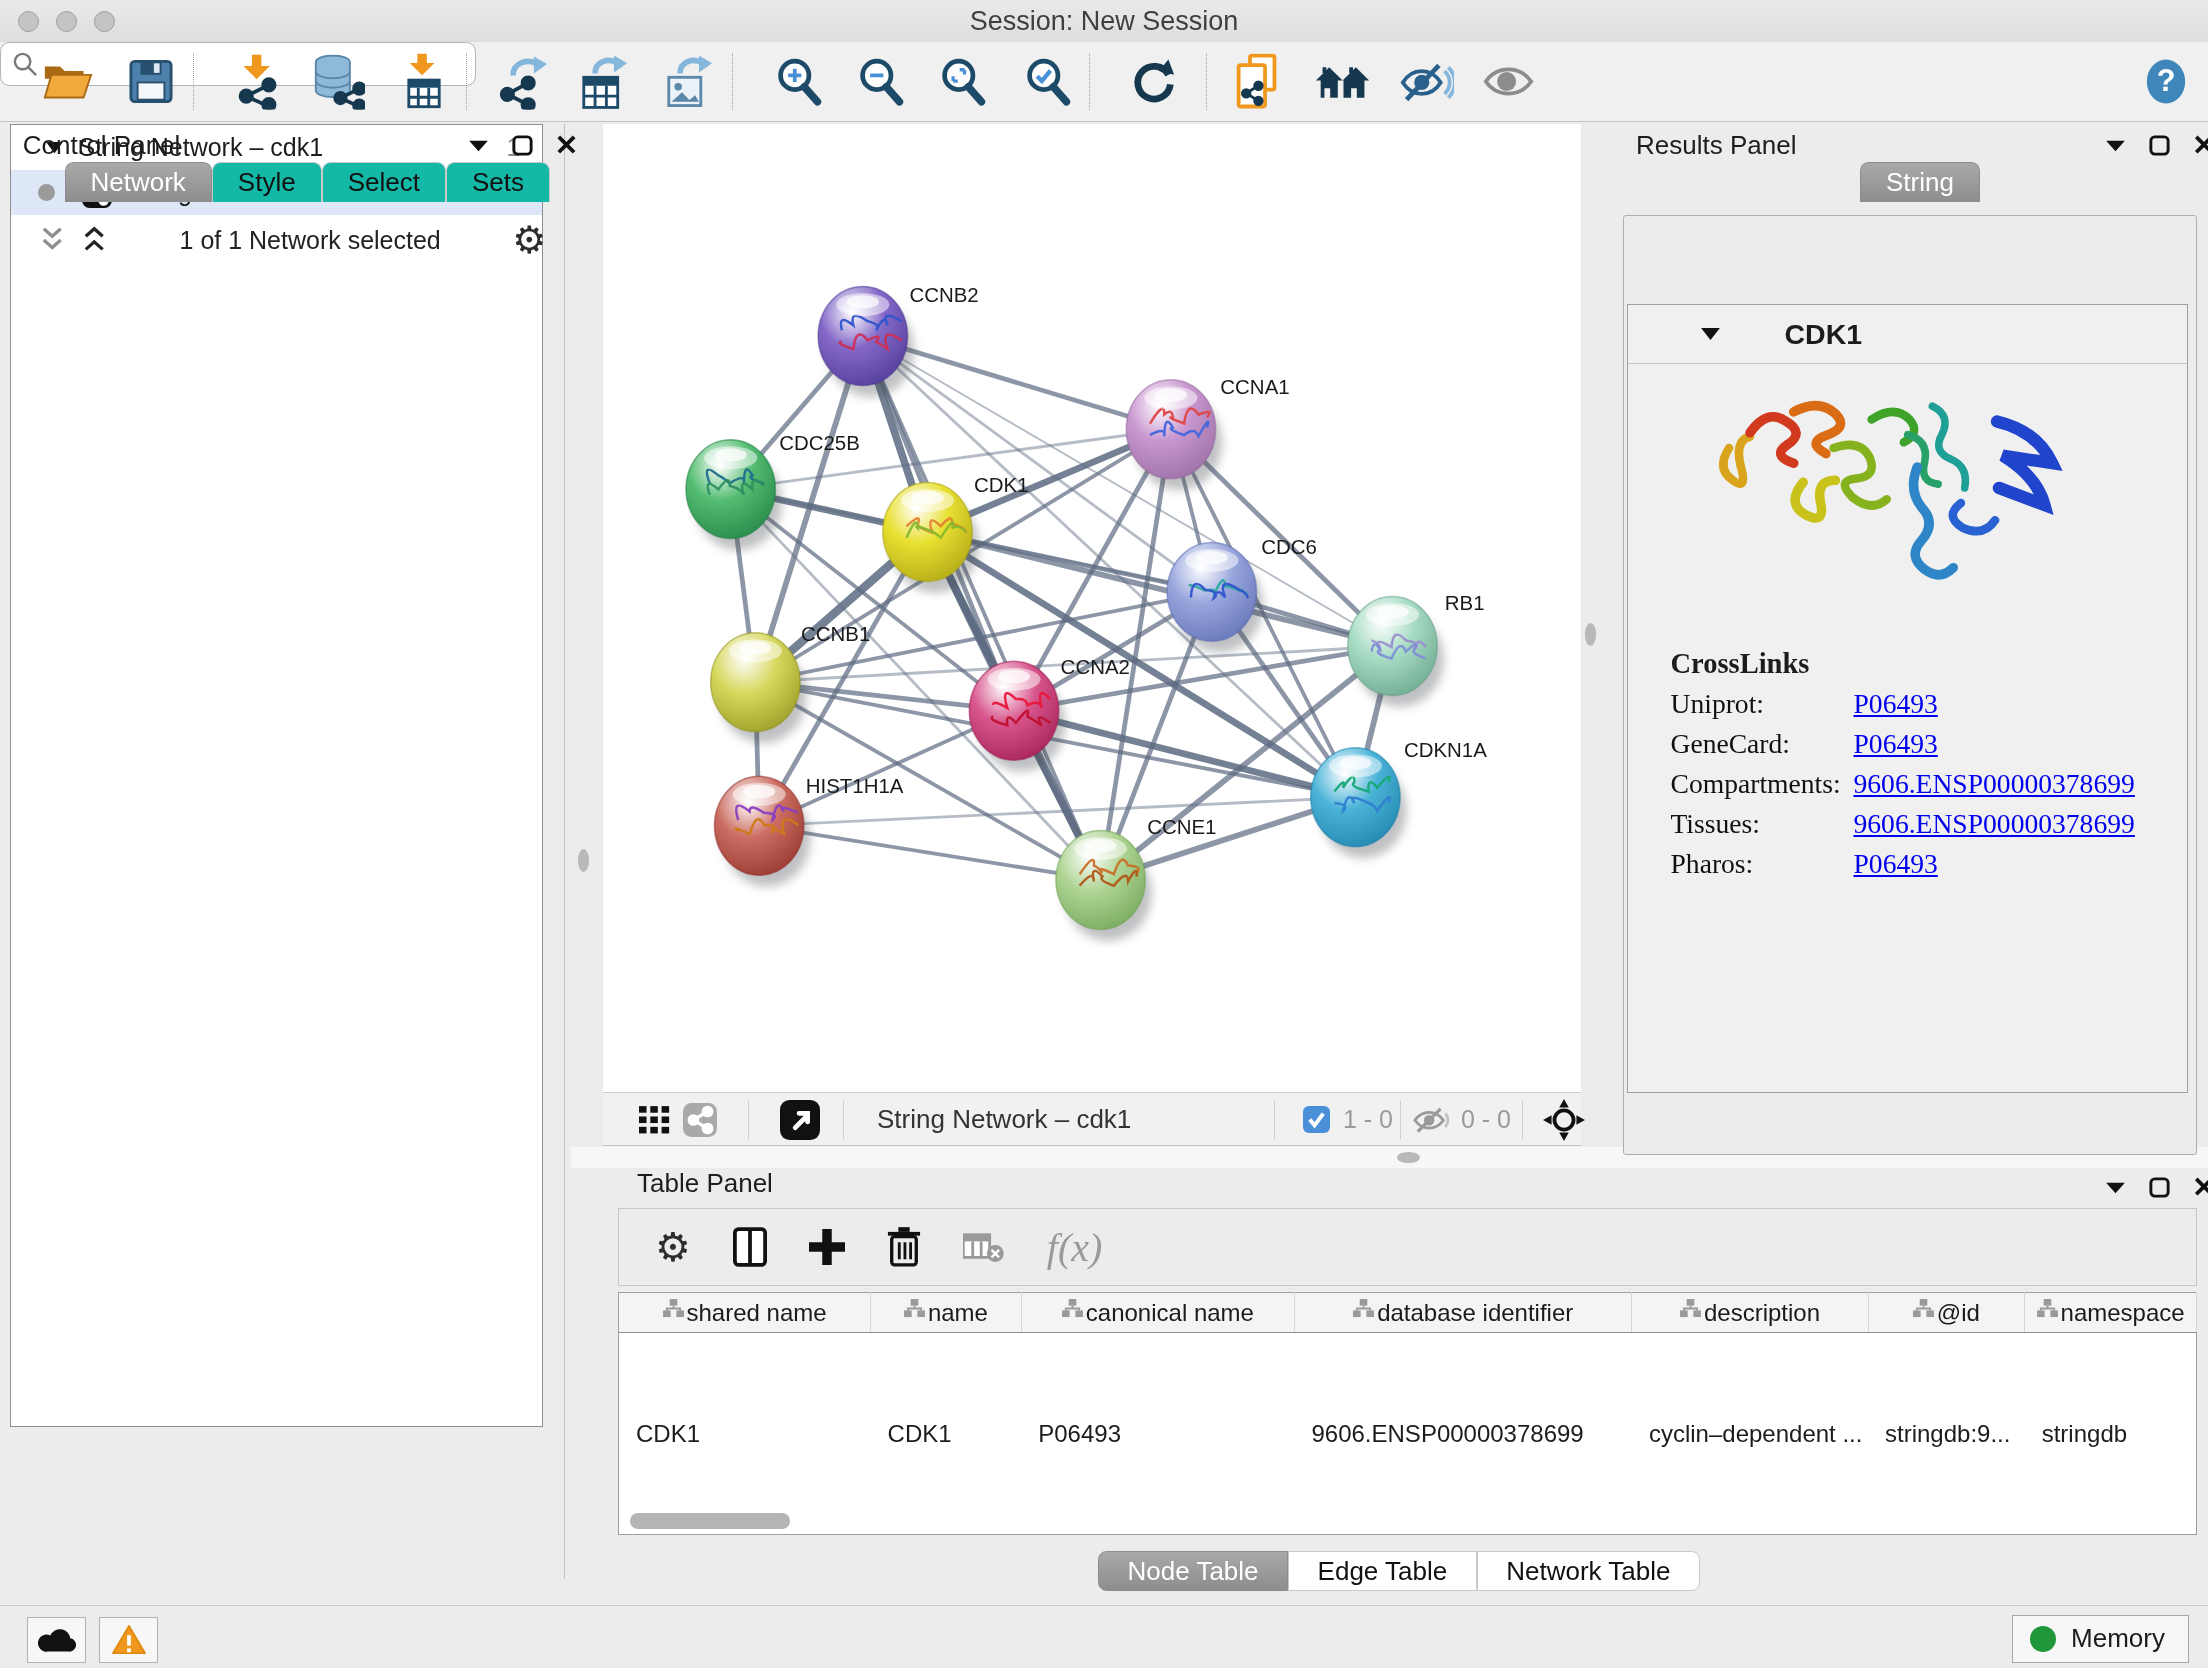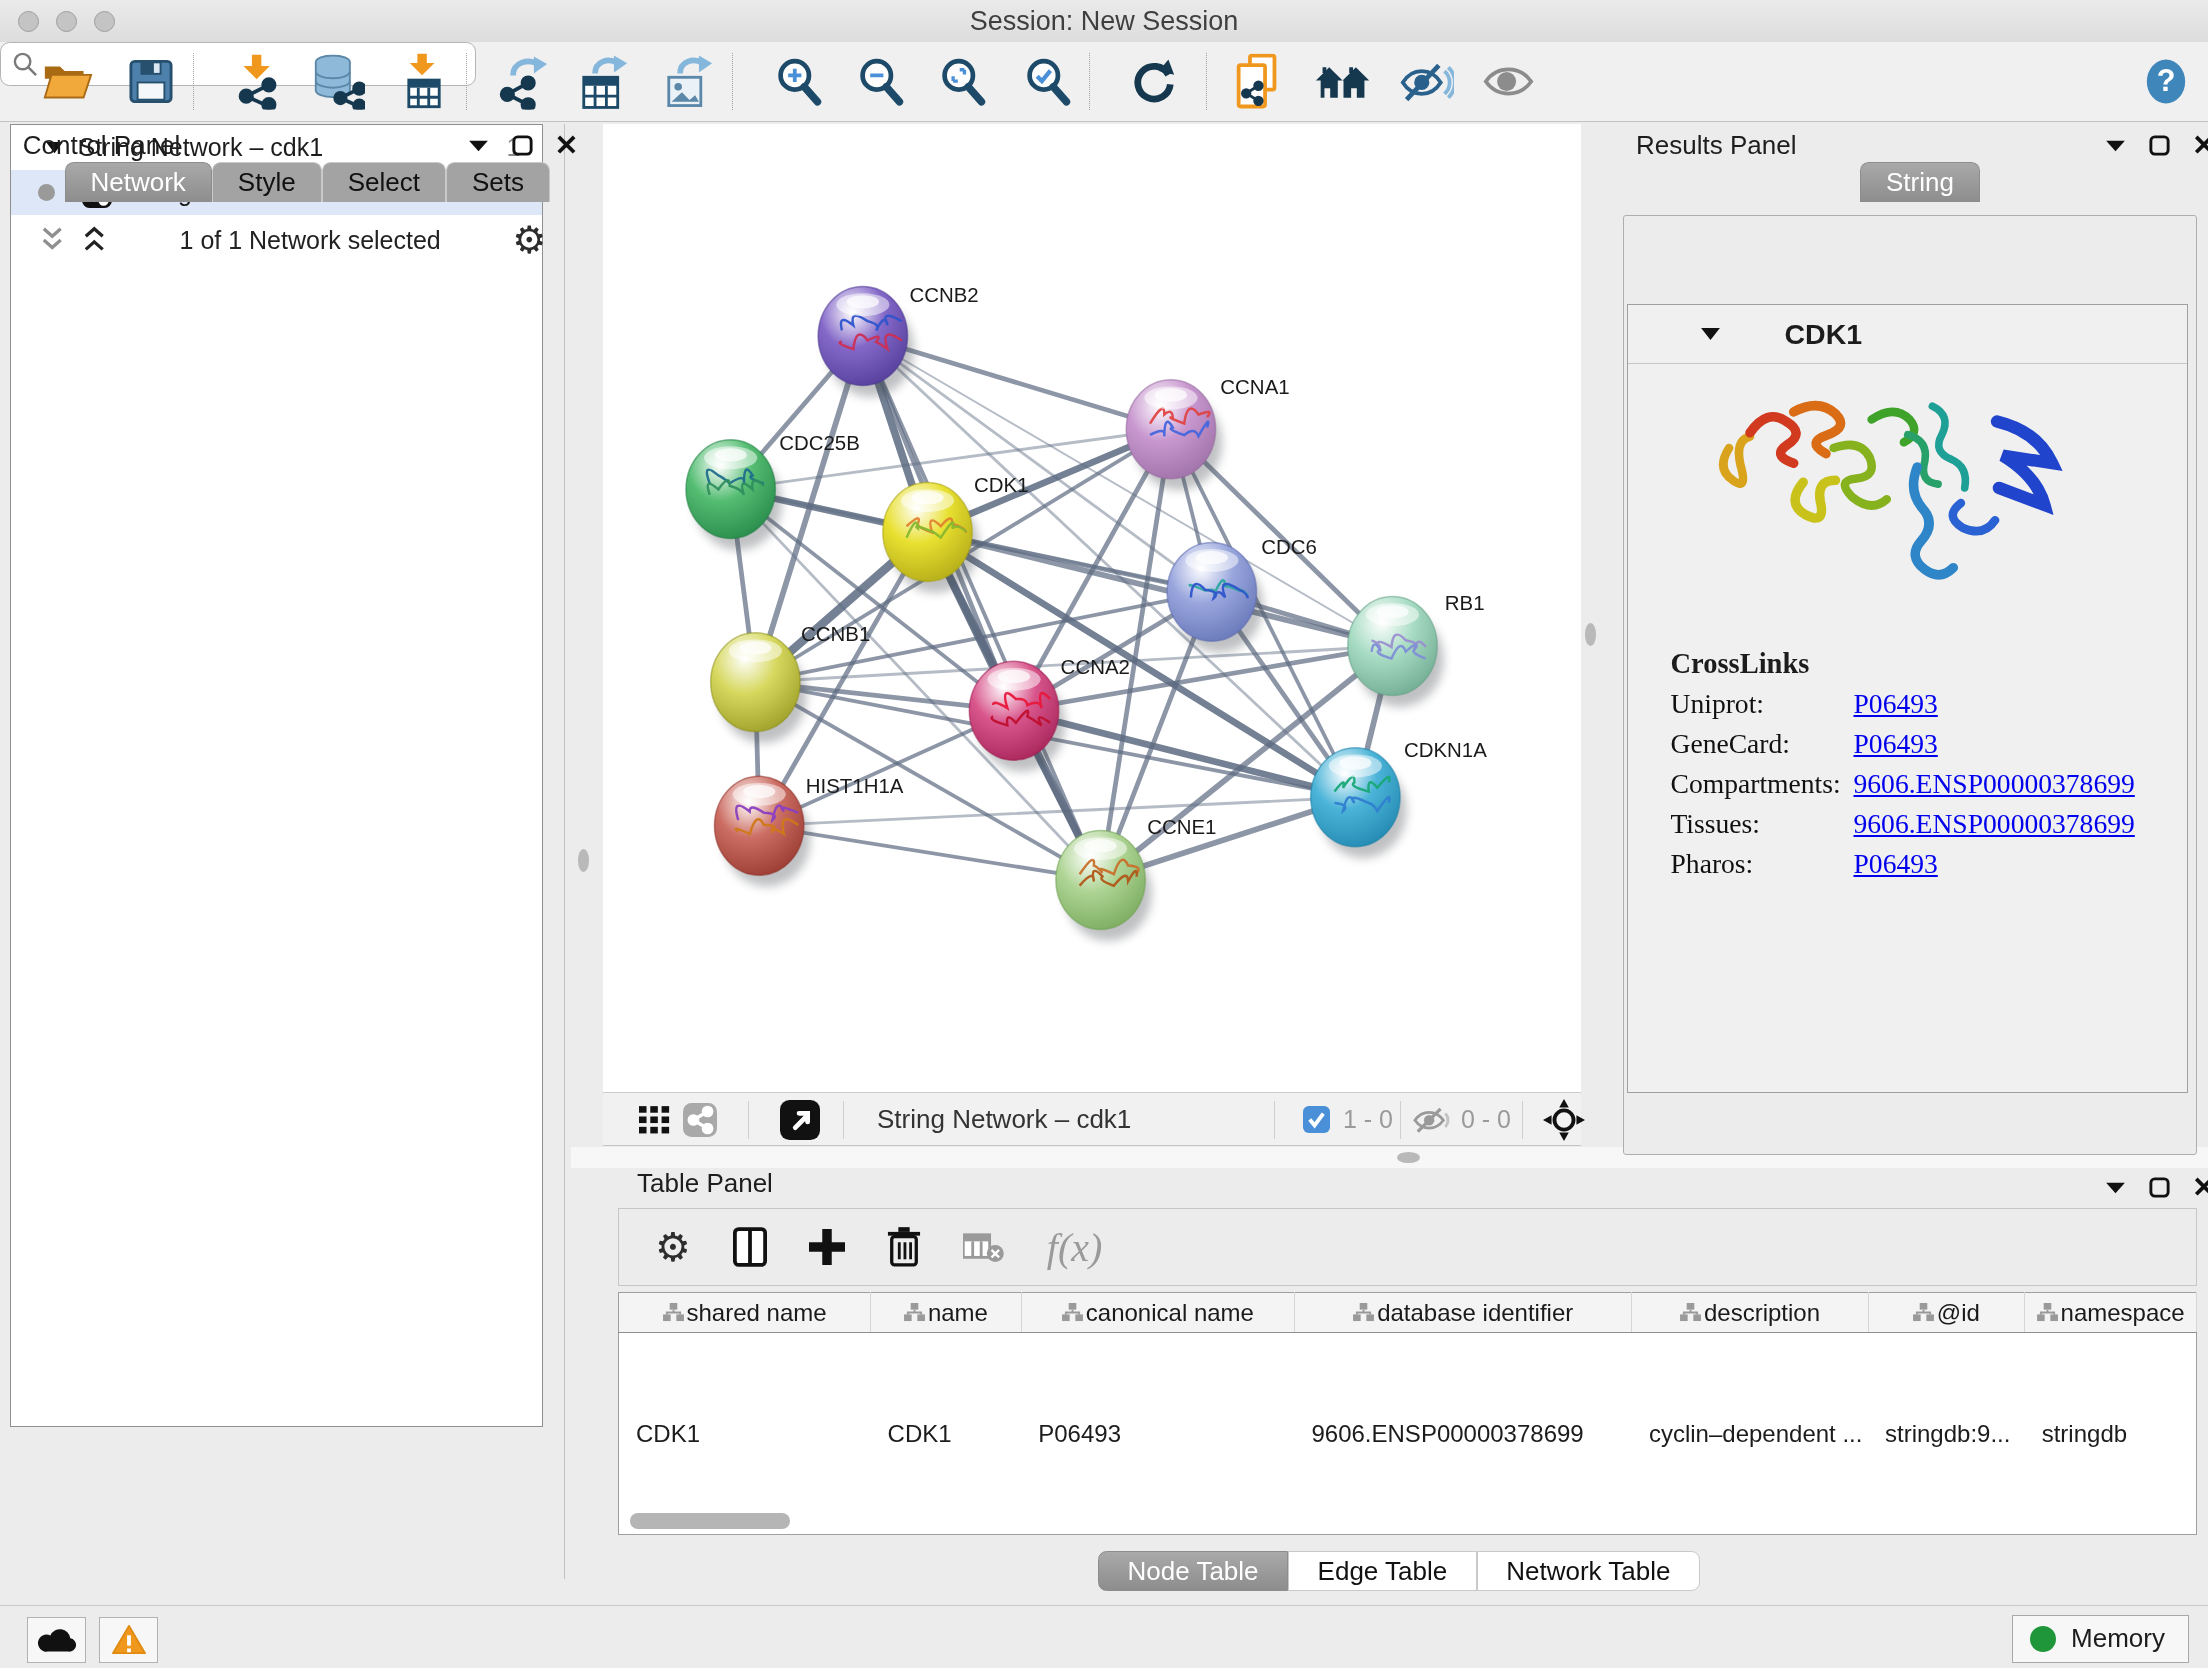--- a/index.html
+++ b/index.html
@@ -20,21 +20,21 @@
   #search-box input { border:none; outline:none; font-size:25px; width:409px; background:transparent; font-family:"Liberation Sans",sans-serif; }
 
   
   .panel-title { font-size:26px; color:#1d1d1d; }
   .pctrl { position:absolute; top:7.6px; display:flex; gap:21px; align-items:center; }
   .pctrl .x { font-size:28.5px; font-weight:bold; color:#111; line-height:27px; }
 
   
   #control-panel { left:9.5px; top:124px; width:555px; height:1455px; background:#ececec; border-right:1px solid #c2c2c2; }
   .tabrow { position:absolute; display:flex; align-items:flex-end; }
-  .tab { height:40px; padding:0 25px; display:flex; align-items:center; justify-content:center; font-size:26px; background:#a3a3a3; border:1px solid #c9c9c9; border-bottom:none; border-radius:8.6px 8.6px 0 0; color:#111; }
+  .tab { height:40px; padding:0 25px; display:flex; align-items:center; justify-content:center; font-size:26px; background:#14b8a6; border:1px solid #c9c9c9; border-bottom:none; border-radius:8.6px 8.6px 0 0; color:#111; }
   .tab.sel { background:linear-gradient(#a9a9a9,#8d8d8d); color:#fff; border-color:#8d8d8d; }
   #cp-statusrow { left:13.3px; top:95px; width:533px; height:42px; display:flex; align-items:center; }
   #cp-status-text { flex:1; text-align:center; font-size:25px; color:#222; }
   #net-tree { left:15px; top:141px; width:533px; height:1303px; background:#fff; border:1.9px solid #8f8f8f; }
   .tree-row { height:45px; display:flex; align-items:center; font-size:25px; }
   .tree-row.sel { background:#dde7f8; }
   .tree-num { color:#8a8a8a; }
 
   
   #net-canvas { left:603px; top:124px; width:978px; height:968px; background:#fff; }
@@ -56,21 +56,21 @@
   .xrow { display:flex; font-size:27.6px; margin-top:8px; }
   .xrow .xl { width:183px; color:#111; }
   .xrow a { color:#0000ee; text-decoration:underline; }
 
   
   #table-panel { left:603px; top:1153px; width:1605px; height:447px; }
   #tp-toolbar { position:absolute; left:15px; top:55px; width:1579px; height:78px; background:#ececec; border:1px solid #c6c6c6; display:flex; align-items:center; gap:42px; padding-left:36px; }
   #fx { font-family:"Liberation Serif", serif; font-style:italic; font-size:40px; color:#9a9a9a; }
   #node-table { position:absolute; left:15px; top:139px; width:1579px; height:243px; background:#fff; border:1.9px solid #9f9f9f; border-collapse:collapse; table-layout:fixed; }
   #node-table th { background:#f4f4f4; border-right:1px solid #d6d6d6; border-bottom:1.9px solid #8f8f8f; height:40px; font-weight:normal; font-size:24px; color:#1a1a1a; position:relative; }
-  #node-table th .th-inner { display:flex; align-items:center; justify-content:center; gap:3px; }
+  #node-table th .th-inner { display:flex; justify-content:center; gap:3px; }
   #node-table td { font-size:24px; height:44px; vertical-align:middle; padding-left:17px; border:none; }
   #h-scroll { position:absolute; left:27px; top:360px; width:160px; height:16px; background:#b5b5b5; border-radius:8.6px; }
   .btab { height:40px; padding:0 28.5px; font-size:26px; display:flex; align-items:center; background:#fff; border:1px solid #c9c9c9; color:#111; }
   .btab.sel { background:linear-gradient(#a9a9a9,#8d8d8d); color:#fff; border-color:#8d8d8d; }
   .btab:first-child { border-radius:8.6px 0 0 8.6px; }
   .btab:last-child { border-radius:0 8.6px 8.6px 0; }
 
   
   #status-bar { left:0; top:1605px; width:2208px; height:63px; background:#ececec; border-top:1px solid #c9c9c9; }
   .sb-btn { position:absolute; top:10.5px; width:59px; height:46px; background:#f7f7f7; border:1.9px solid #b2b2b2; display:flex; align-items:center; justify-content:center; }

